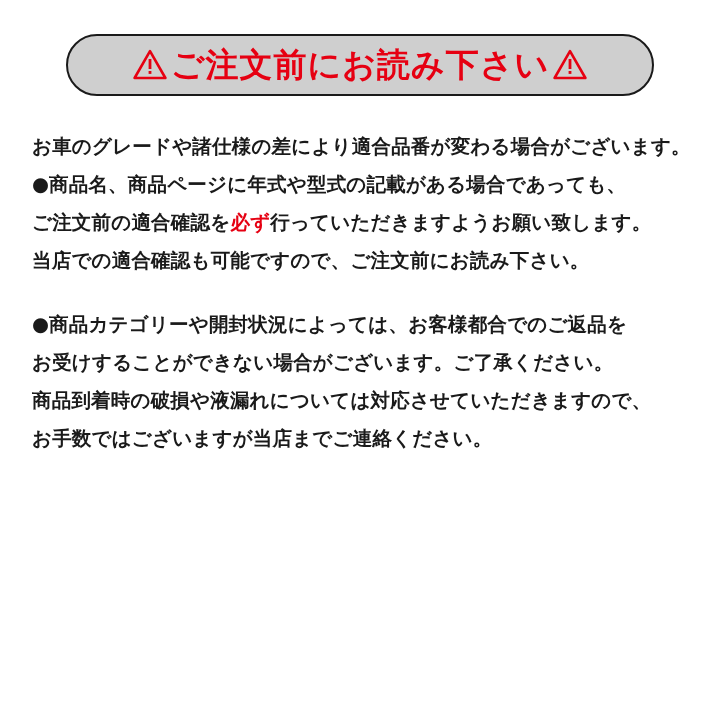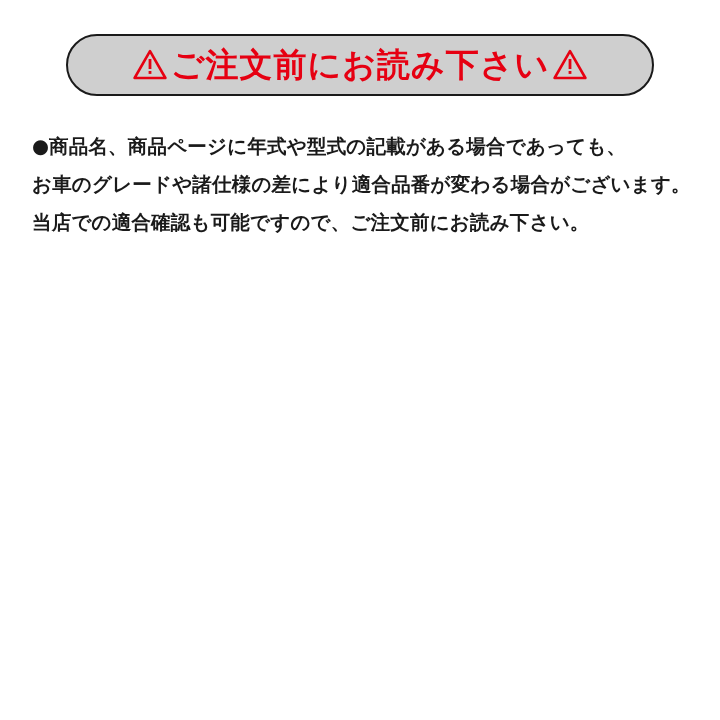--- a/index.html
+++ b/index.html
@@ -112,28 +112,45 @@
           <rect x="15.6" y="22" width="2.8" height="2.9" fill="#e60012"></rect>
         </svg>
       </span>
     </div>
   </div>
 
   <div class="content">
 
     <div class="para">
       <div class="line">
+        <span>お車のグレードや諸仕様の差により適合品番が変わる場合がございます。</span>
+      </div>
+      <div class="line">
         <span class="bullet">●</span><span>商品名、商品ページに年式や型式の記載がある場合であっても、</span>
       </div>
       <div class="line">
-        <span>お車のグレードや諸仕様の差により適合品番が変わる場合がございます。</span>
+        <span>ご注文前の適合確認を</span><span class="em-red">必ず</span><span>行っていただきますようお願い致します。</span>
       </div>
       <div class="line">
         <span>当店での適合確認も可能ですので、ご注文前にお読み下さい。</span>
       </div>
     </div>
 
+    <div class="para">
+      <div class="line">
+        <span class="bullet">●</span><span>商品カテゴリーや開封状況によっては、お客様都合でのご返品を</span>
+      </div>
+      <div class="line">
+        <span>お受けすることができない場合がございます。ご了承ください。</span>
+      </div>
+      <div class="line">
+        <span>商品到着時の破損や液漏れについては対応させていただきますので、</span>
+      </div>
+      <div class="line">
+        <span>お手数ではございますが当店までご連絡ください。</span>
+      </div>
+    </div>
 
     <div class="para spacer-para"></div>
 
 
   </div>
 </div>
 
 </body></html>

